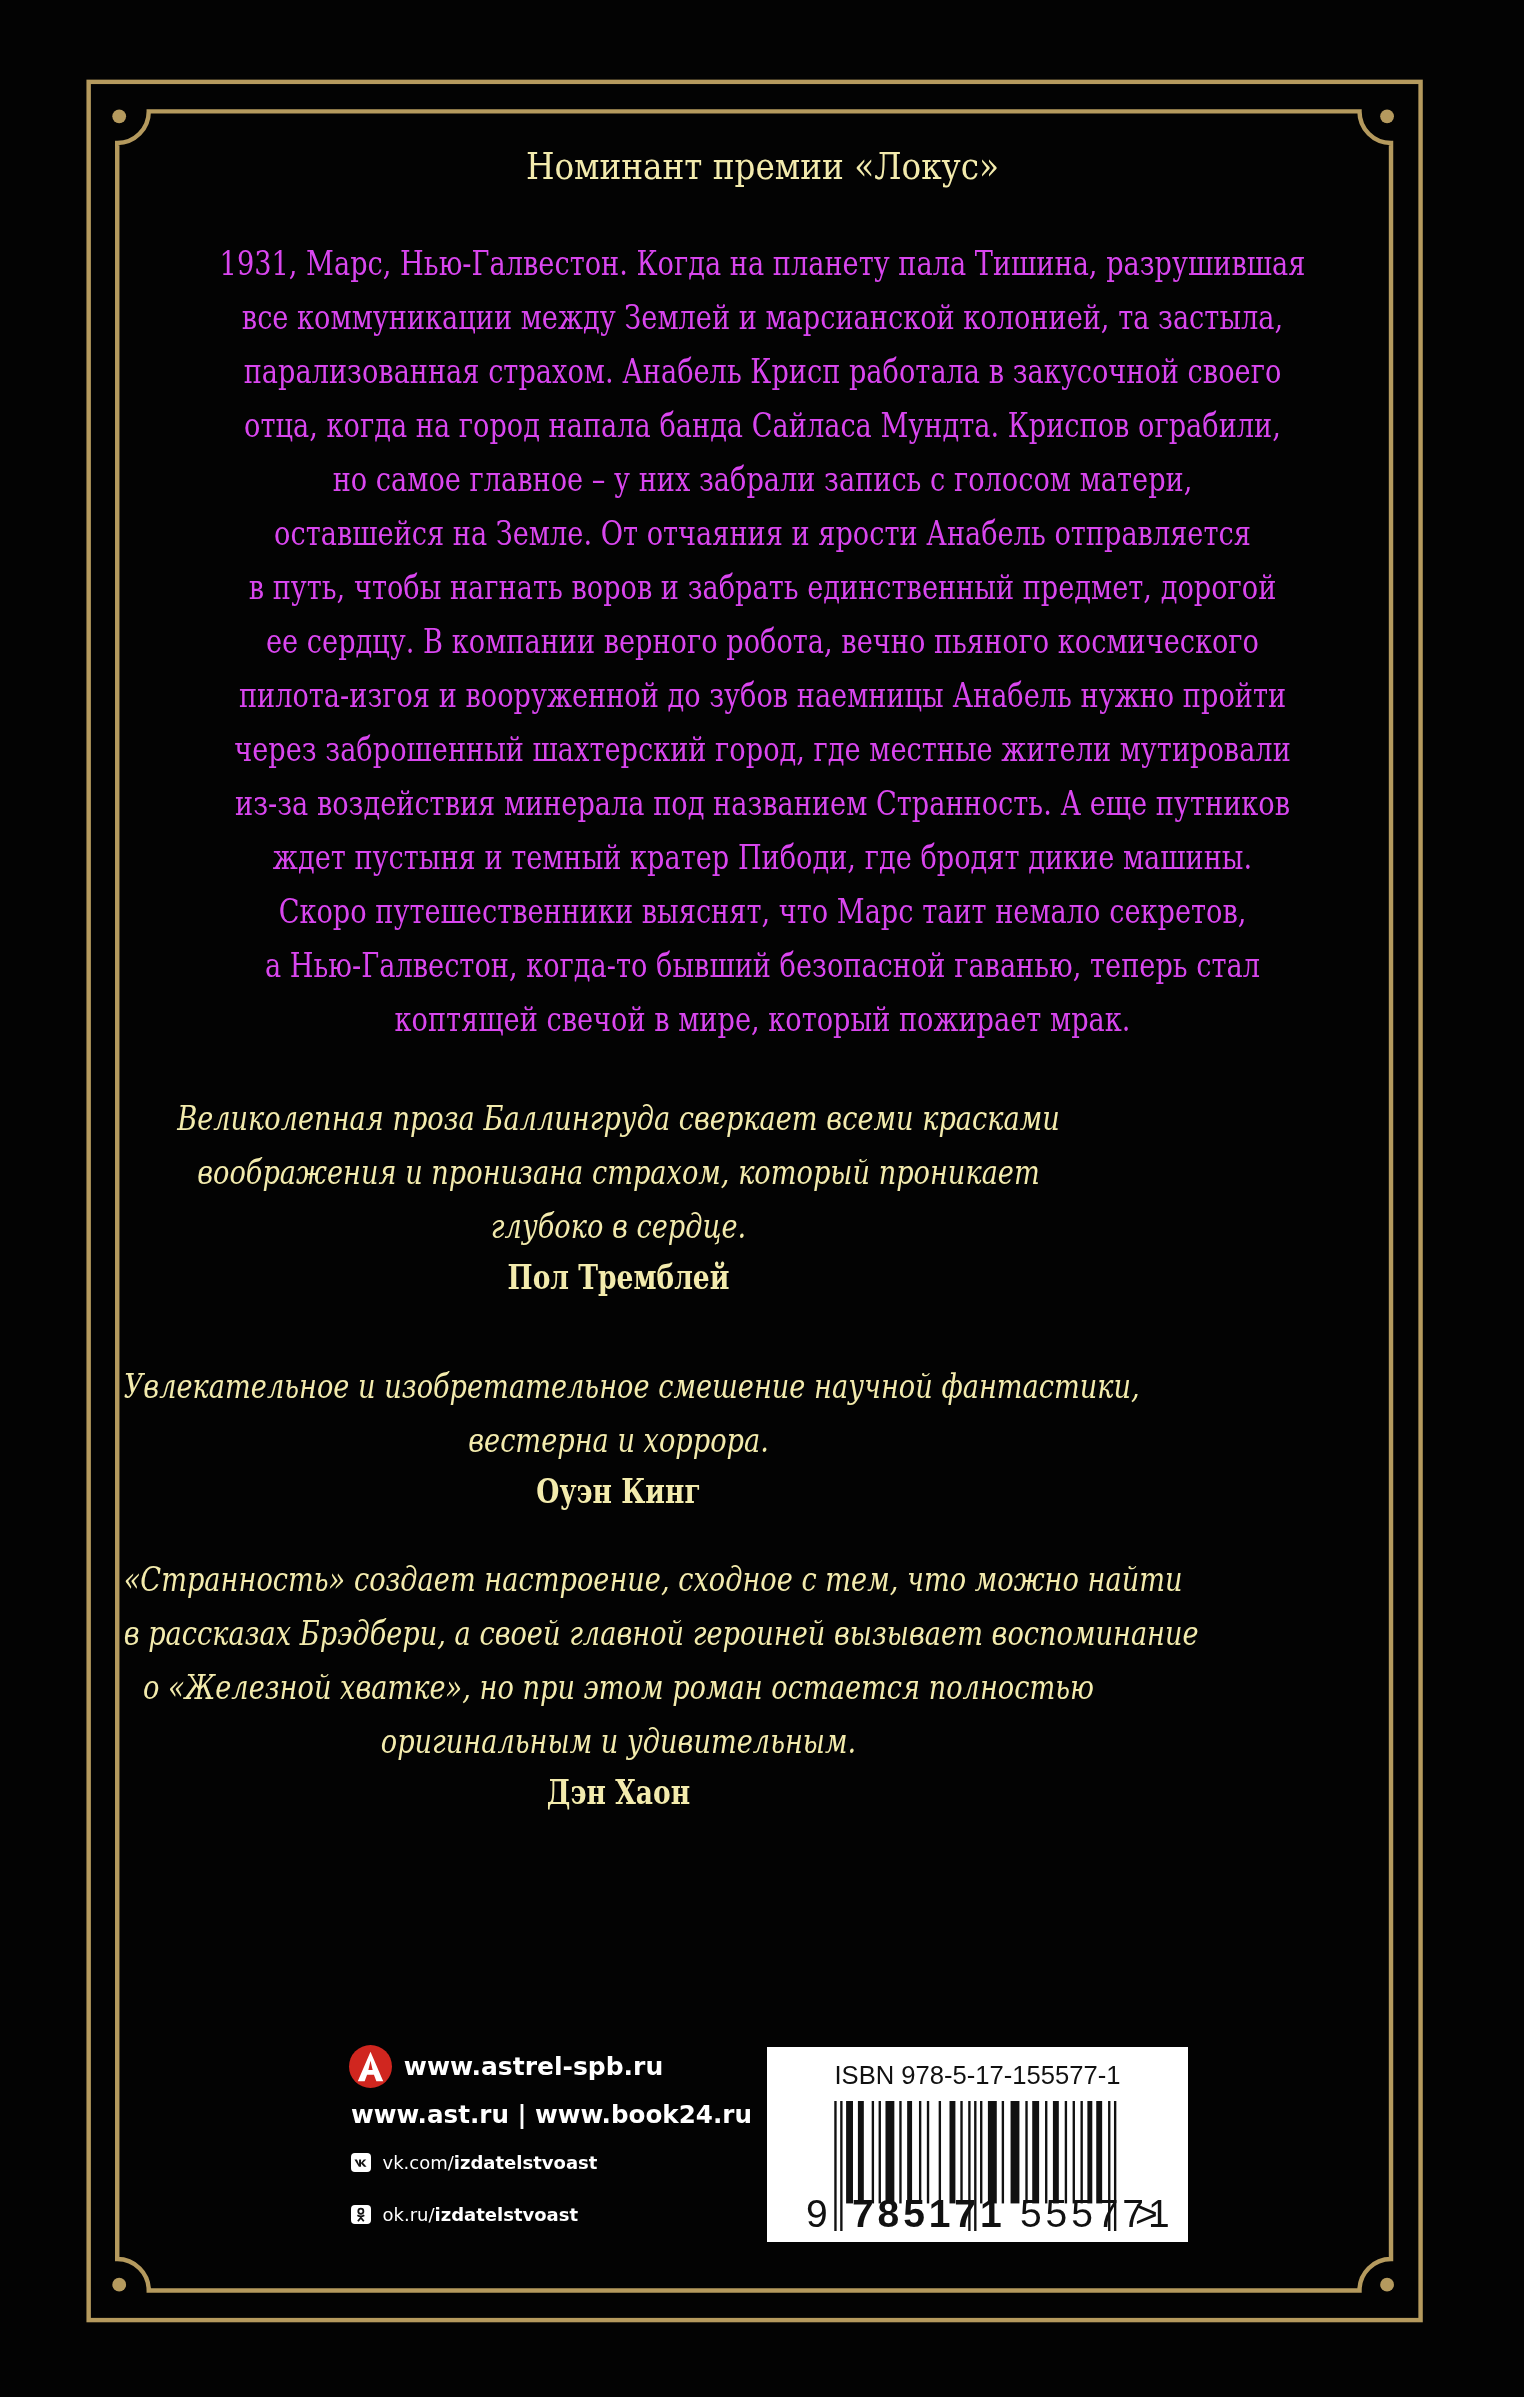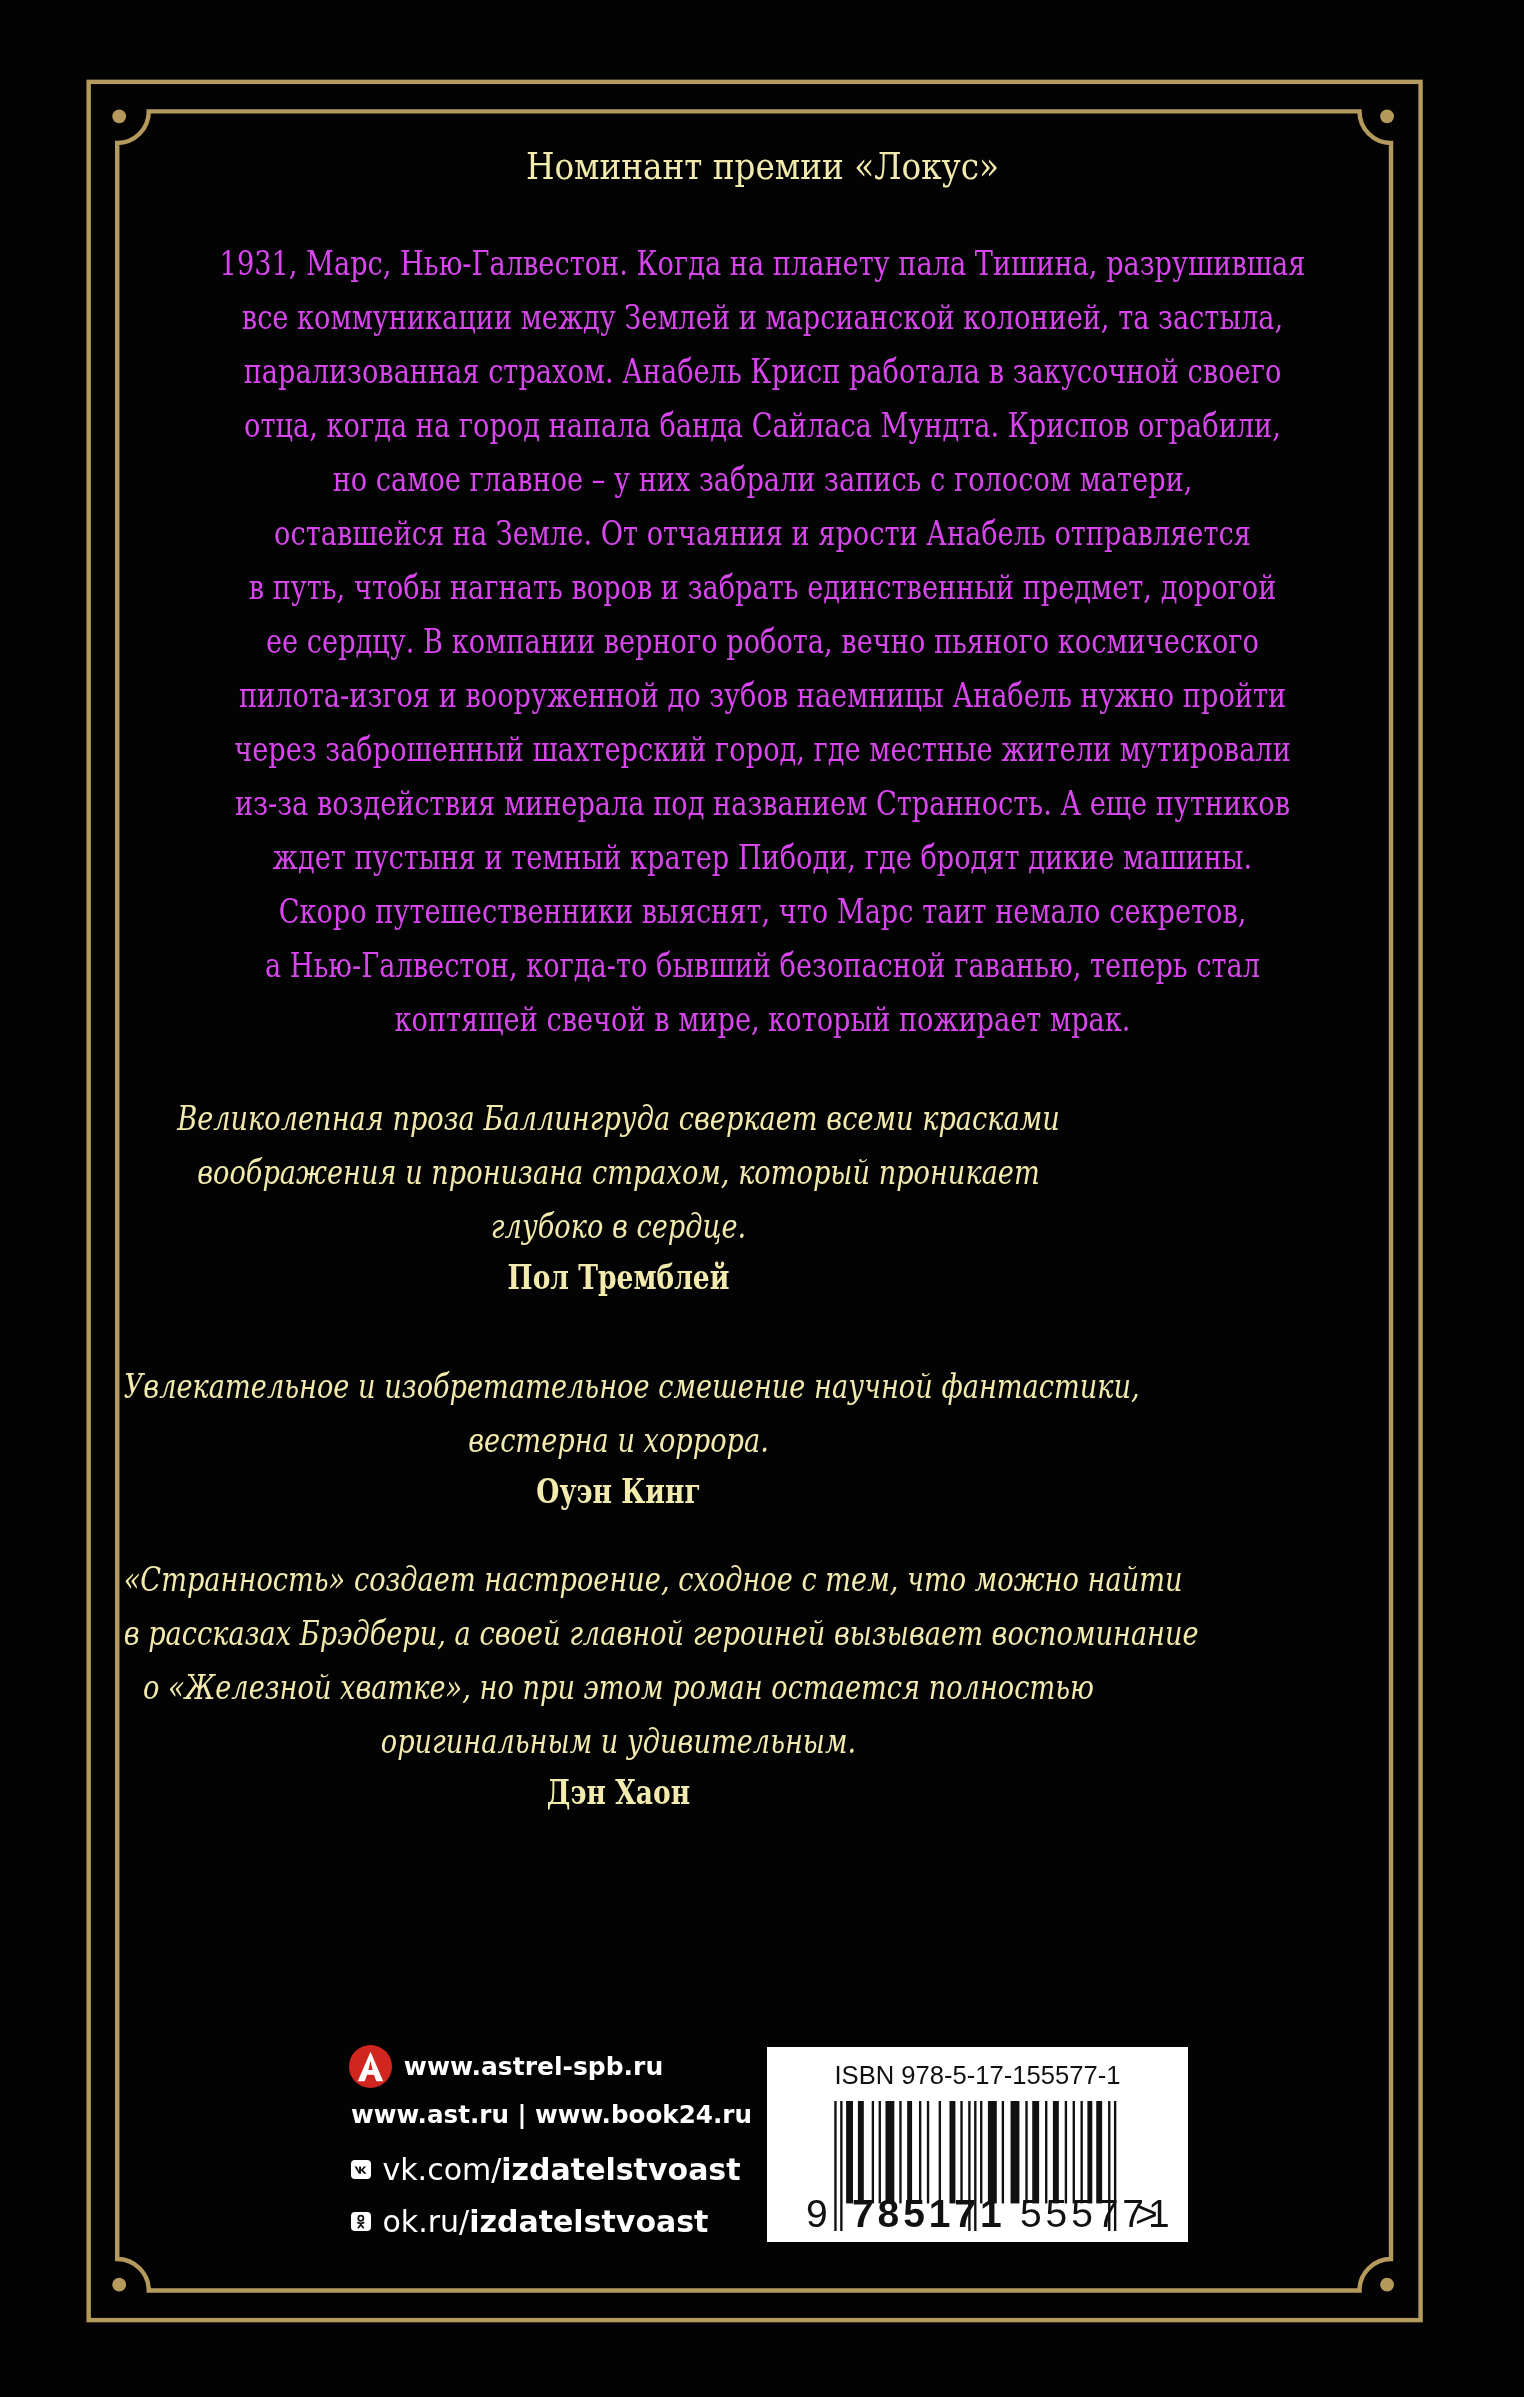--- a/index.html
+++ b/index.html
@@ -24,21 +24,21 @@
   .publisher { position:absolute; left:349px; top:2041px; color:#ffffff;
                font-family:"DejaVu Sans", "Liberation Sans", sans-serif; }
   .pub-row { position:absolute; left:0; white-space:nowrap; display:flex; align-items:center; }
   .logo-a { width:43px; height:43px; border-radius:50%; background:#d0261f; position:relative;
             margin-right:11.8px; display:inline-block; }
   .logo-a svg { position:absolute; left:0; top:0; }
   .site-main { font-size:25px; font-weight:bold; letter-spacing:0px; }
   .site-2 { font-size:24.6px; font-weight:bold; }
   .soc-icon { width:19.7px; height:19.7px; background:#fff; border-radius:3.9px; display:inline-block;
               margin-right:11.8px; position:relative; }
-  .soc-text { font-size:30px; }
+  .soc-text { font-size:18px; }
   .soc-text b { font-weight:bold; }
   .barcode { position:absolute; left:767px; top:2047px; width:421px; height:195px; background:#fff; }
   .isbn-top { position:absolute; left:0; width:421px; top:13.8px; text-align:center;
               font-family:"Liberation Sans", "DejaVu Sans", sans-serif; font-size:25.6px; color:#111; }
   .bars { position:absolute; left:67px; top:54px; }
   .isbn-digits { position:absolute; top:144px; font-family:"Liberation Sans", "DejaVu Sans", sans-serif;
                  font-size:39px; color:#111; line-height:45px; }
 </style>
 </head>
 <body>

